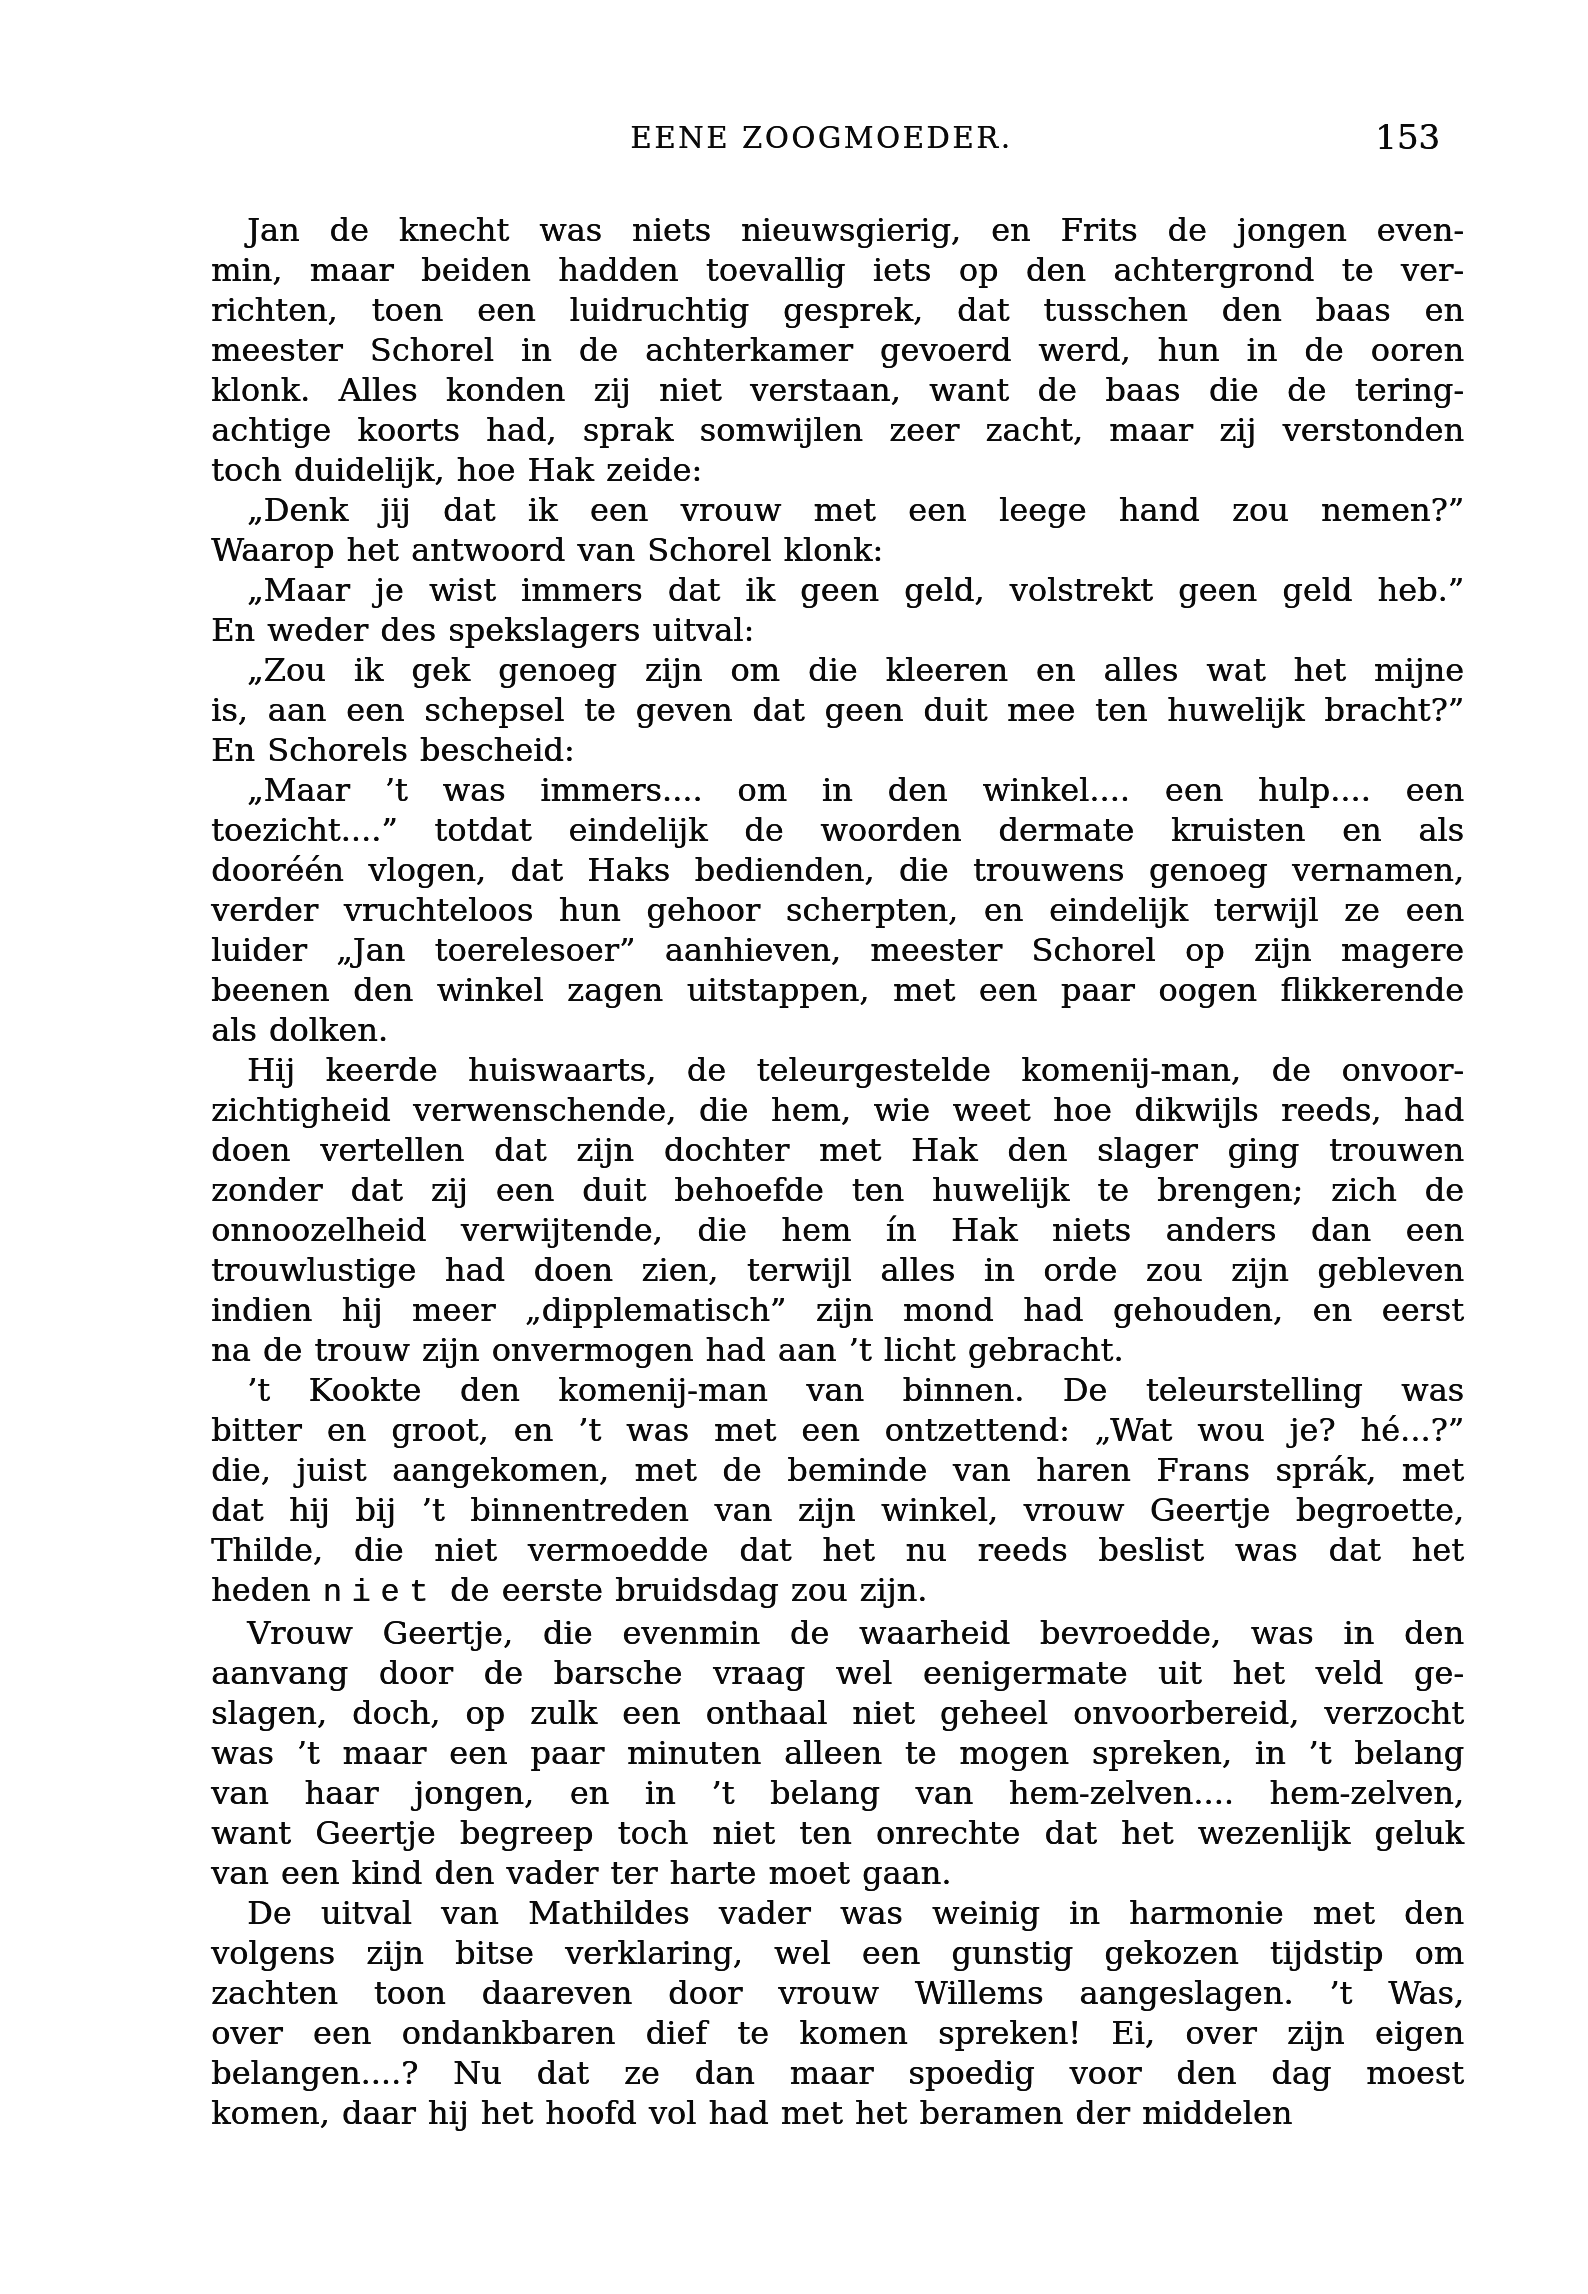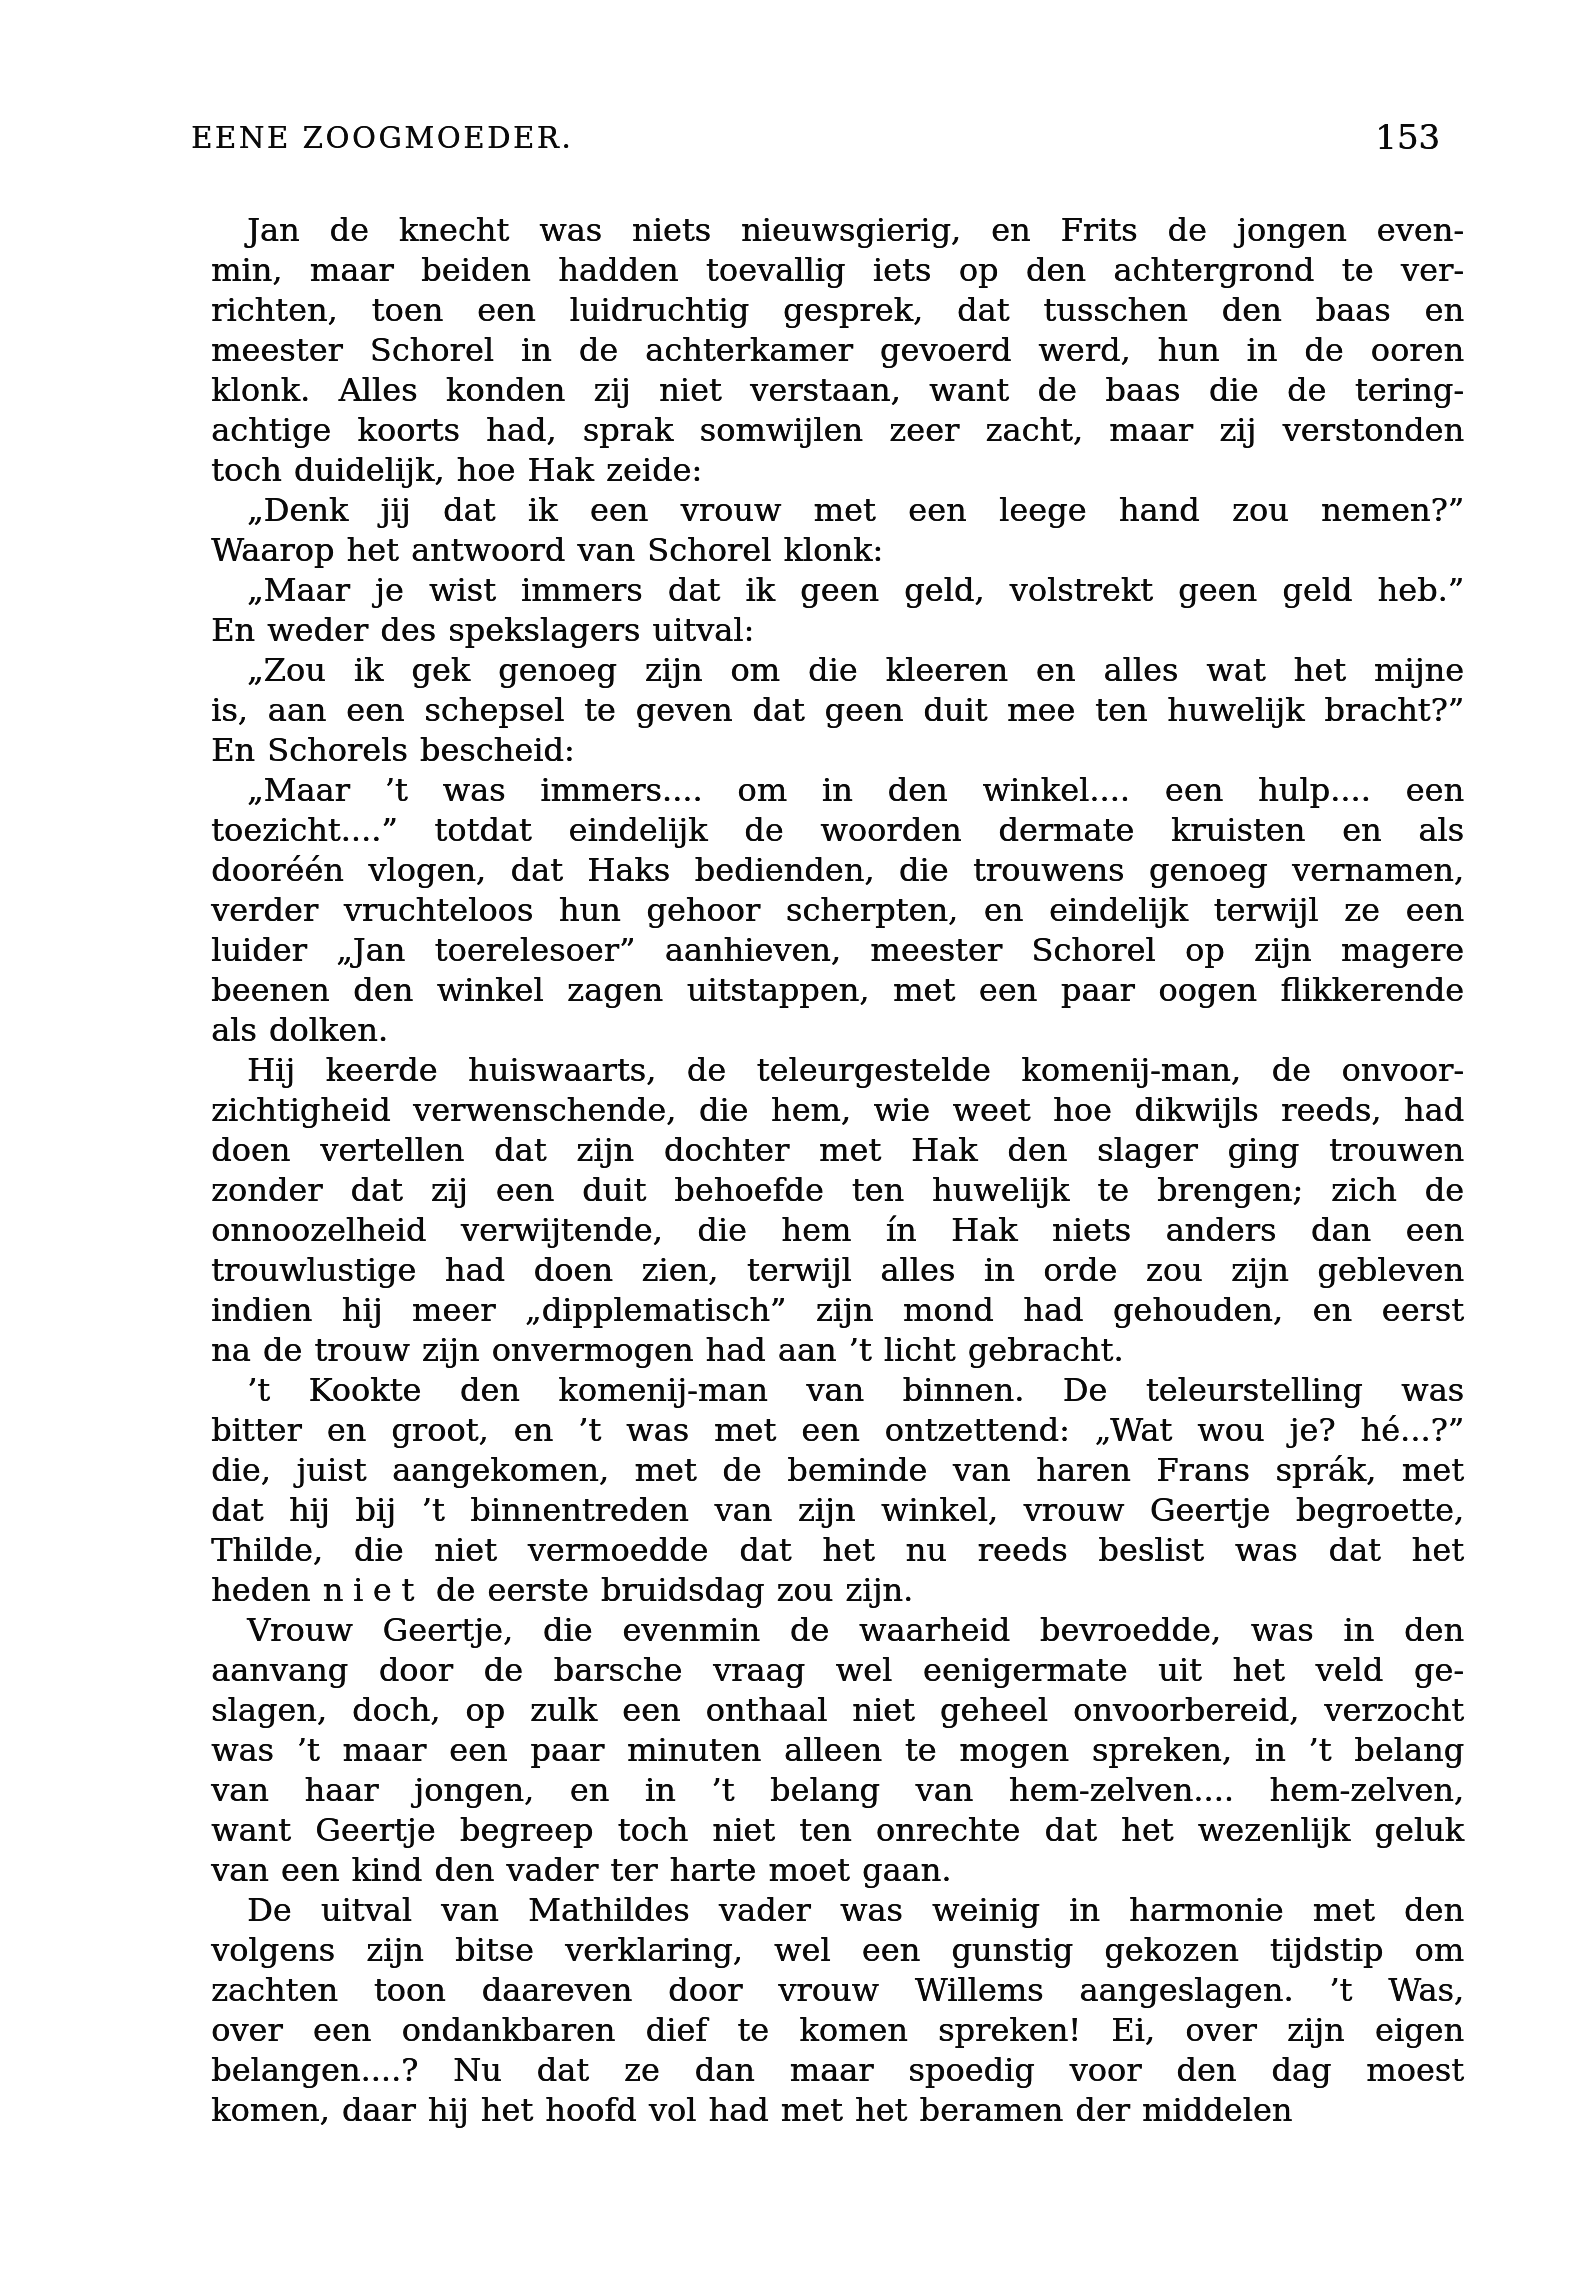--- a/index.html
+++ b/index.html
@@ -18,23 +18,24 @@
   }
   .header {
     position: absolute;
     top: 114px;
     left: 187px;
     width: 1253px;
     height: 45px;
   }
   .running-title {
     position: absolute;
-    left: 4px;
+    left: 16px;
     right: 0;
     top: 7.1px;
+    text-align: center;
     font-size: 29px;
     letter-spacing: 2.7px;
     white-space: nowrap;
     text-shadow: 0.4px 0 0 currentColor;
   }
   .page-number {
     position: absolute;
     right: 0;
     top: 3px;
     font-size: 34px;
@@ -58,20 +59,21 @@
   }
   .line.end {
     text-align: center;
     text-align-last: left;
   }
   .line.indent {
     text-indent: 36px;
   }
   .sp {
     letter-spacing: 0.3em;
+    font-family: Liberation Mono, monospace;
   }
 </style>
 </head>
 <body>
 
 <div class="page">
   <div class="header">
     <span class="running-title">EENE ZOOGMOEDER.</span>
     <span class="page-number">153</span>
   </div>

